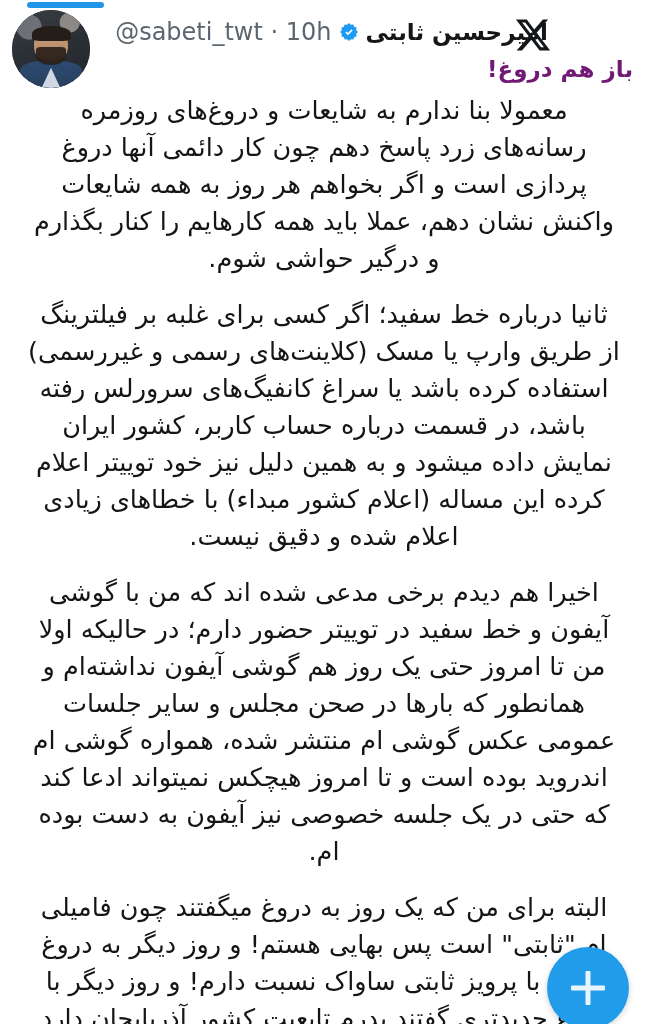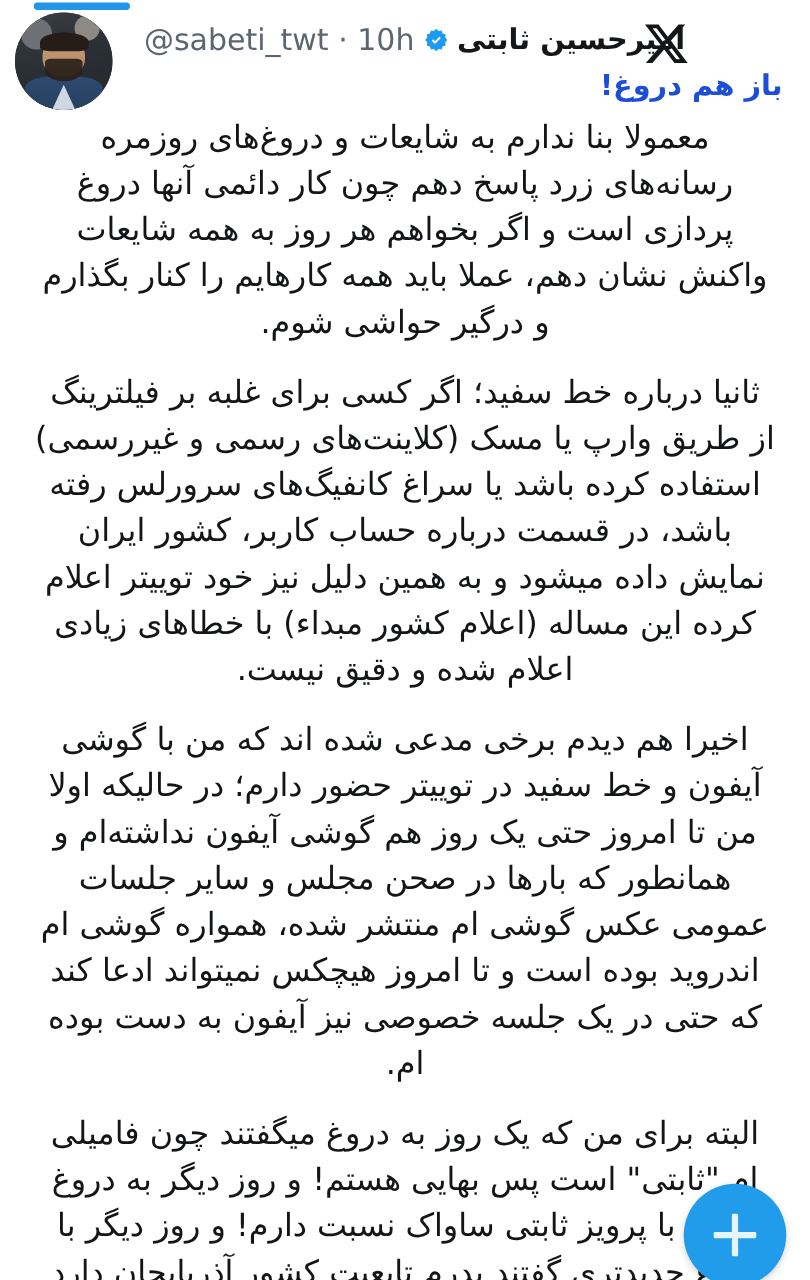--- a/index.html
+++ b/index.html
@@ -164,23 +164,24 @@
     height: 38px;
     position: absolute;
     top: 0;
     left: 34px;
   }
   .x-caption {
     position: absolute;
     top: 40px;
     left: 0;
     width: 160px;
+    text-align: center;
     font-size: 23px;
     font-weight: 700;
-    color: #1d4ed8;
+    color: #701a75;
   }
 
   
   .tweet-body {
     position: absolute;
     top: 92px;
     right: 28px;
     left: 28px;
     direction: rtl;
     text-align: center;

